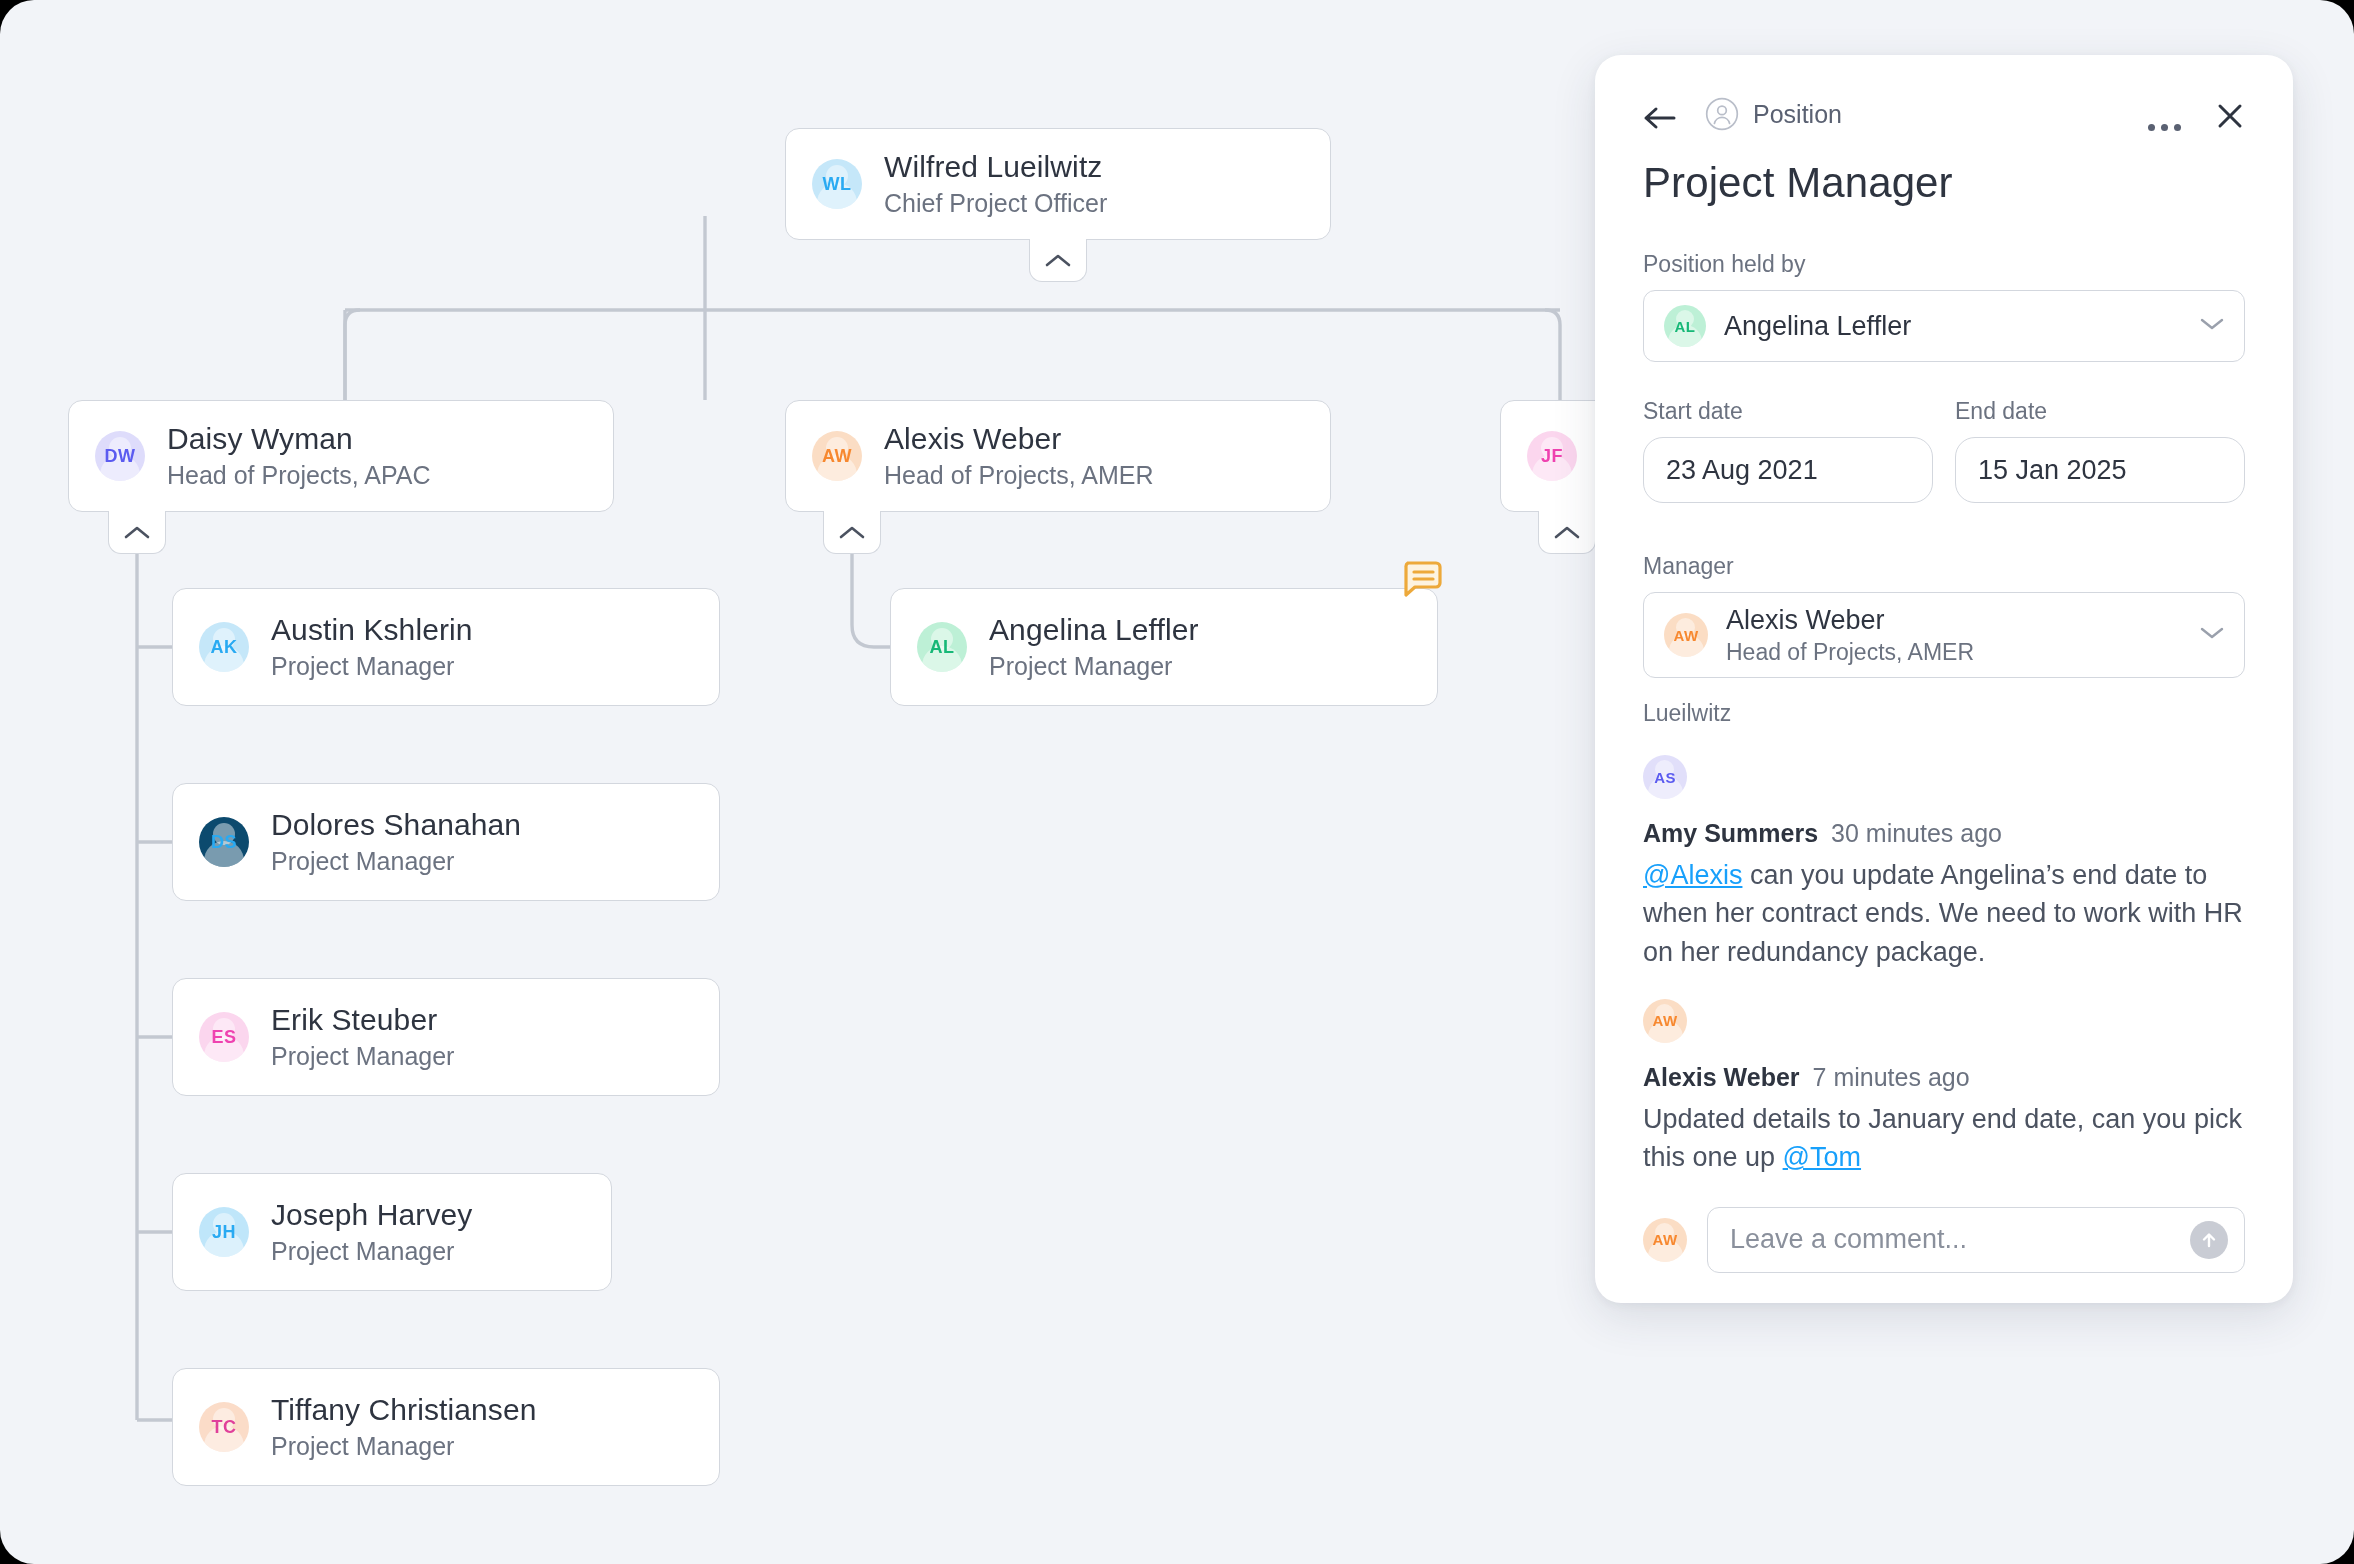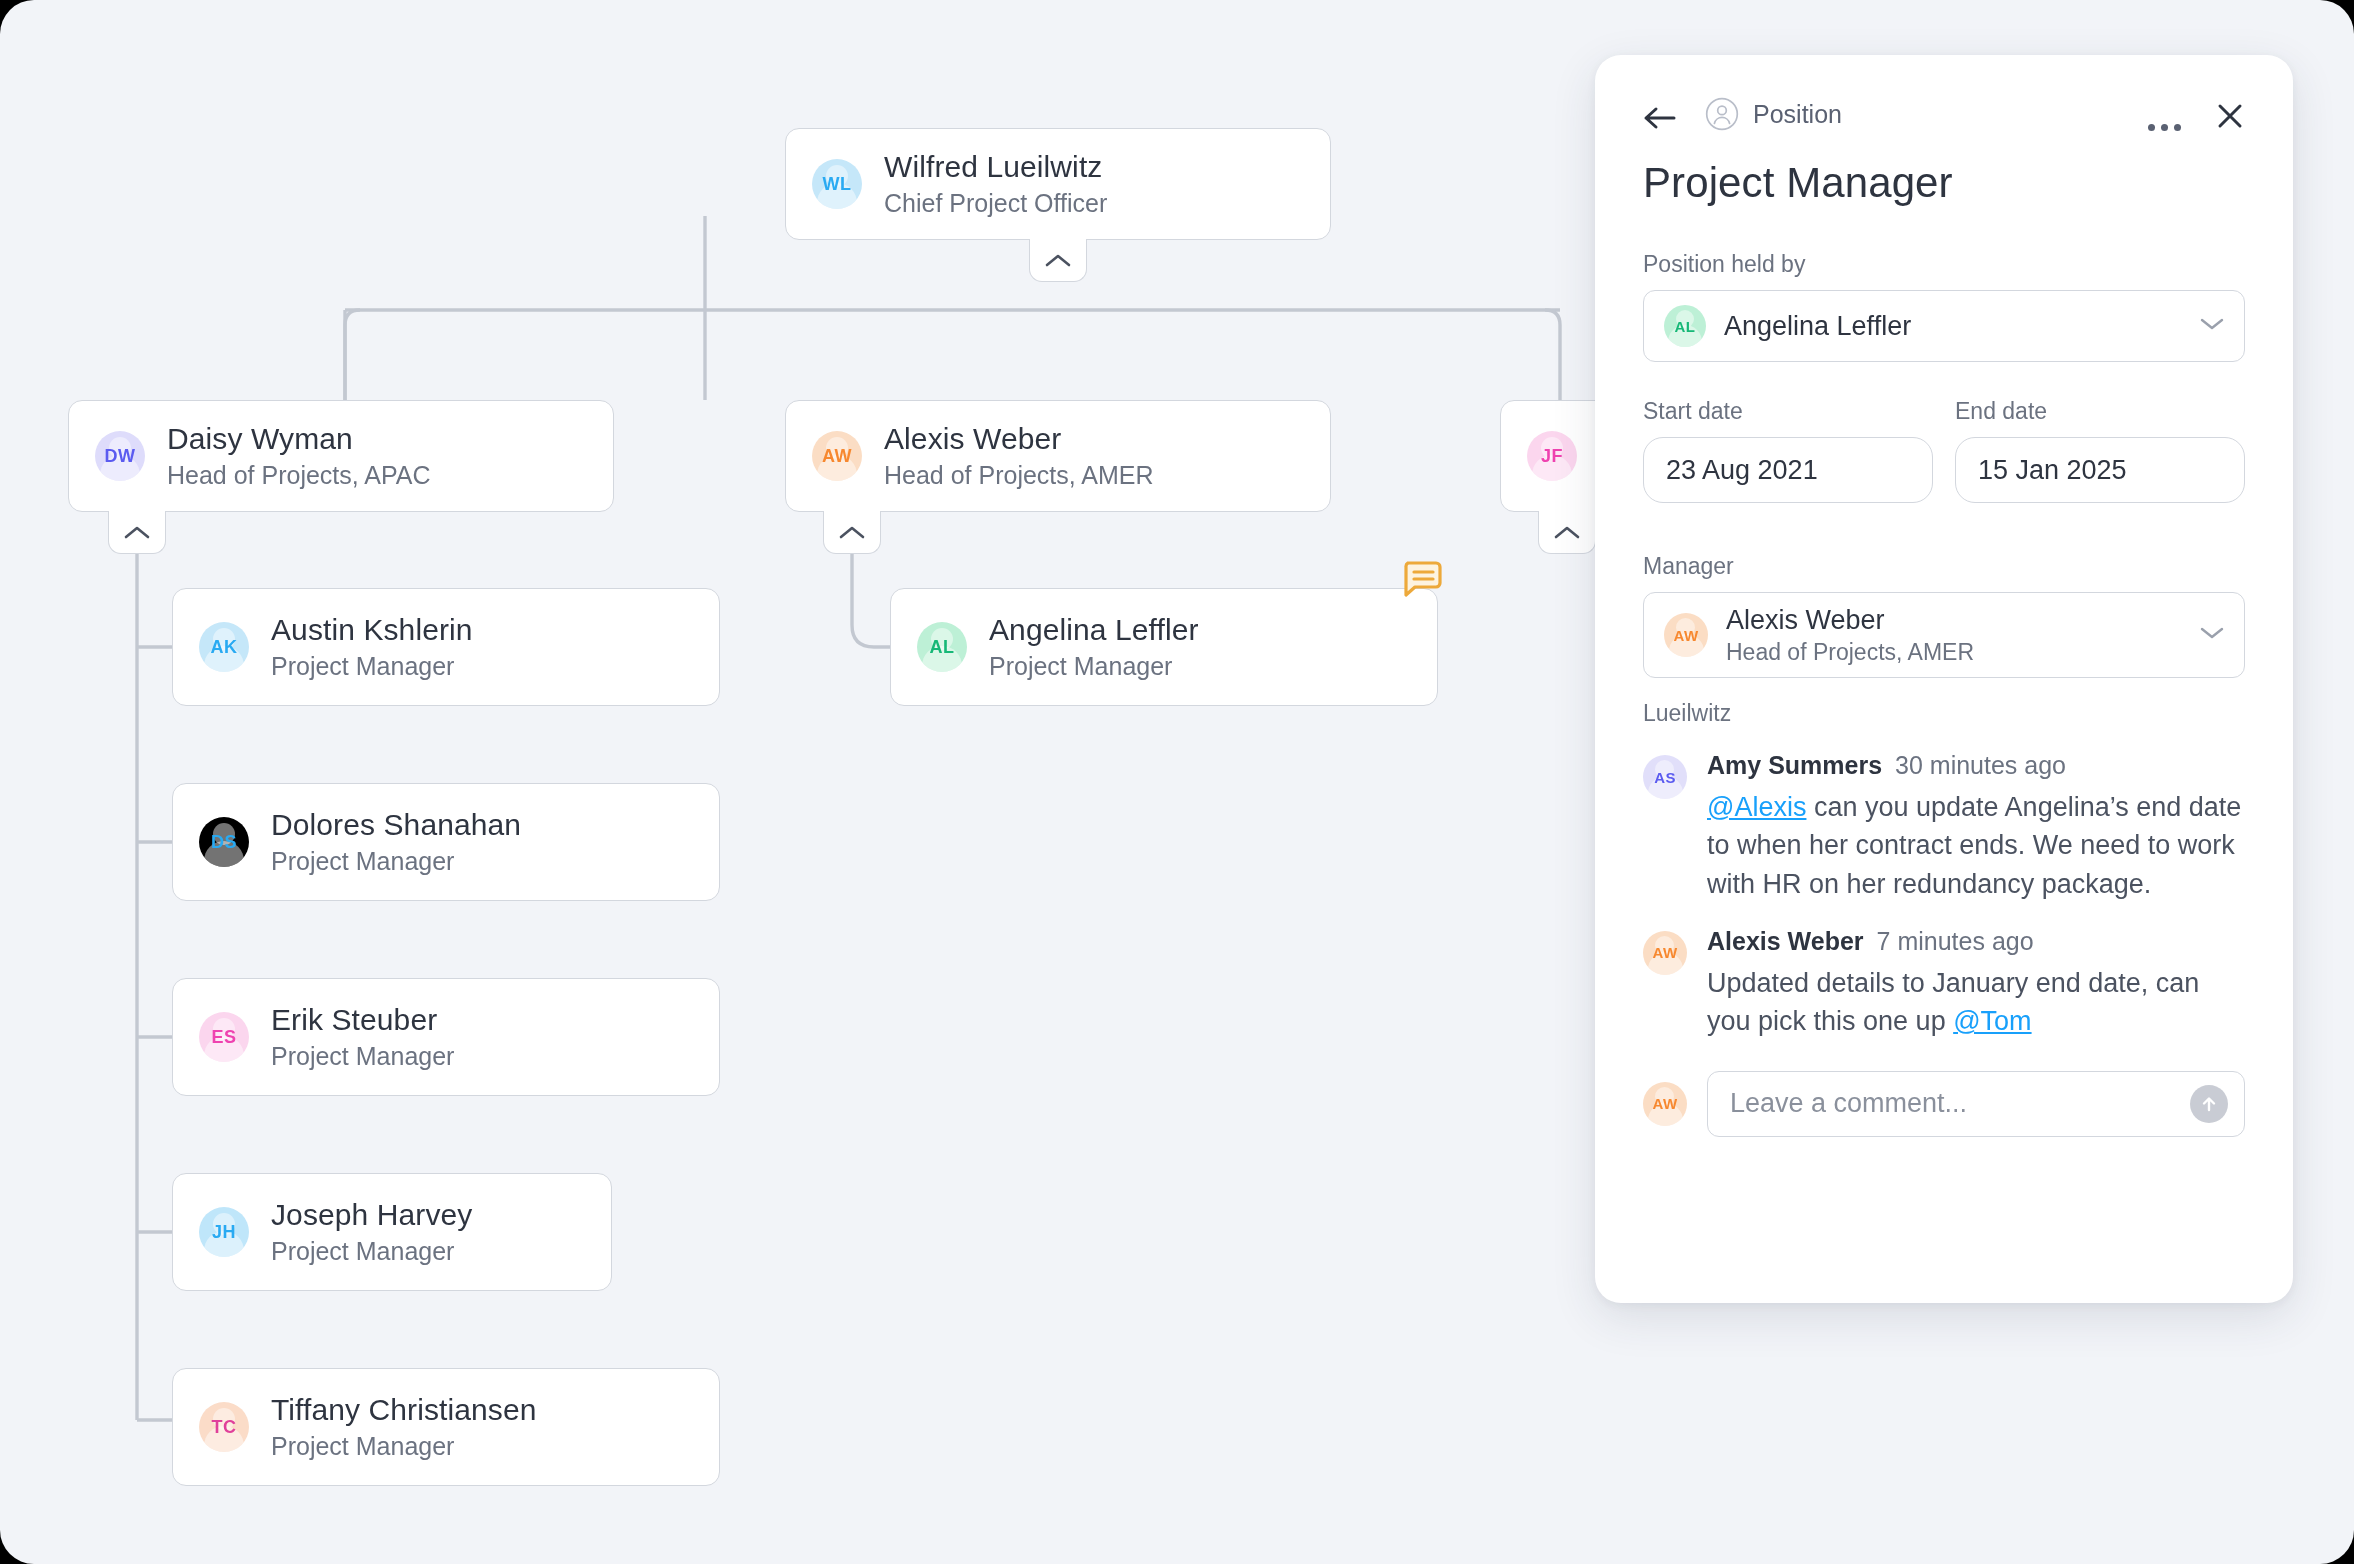--- a/index.html
+++ b/index.html
@@ -108,21 +108,21 @@
   .sel .sv2 { font-size: 23px; color: #6b7280; margin-top: 3px; }
 
   .dates { display: flex; gap: 22px; }
   .dates > div { flex: 1; }
   .dtbox {
     border: 1.5px solid #d3d7de; border-radius: 20px; height: 66px;
     display: flex; align-items: center; padding: 0 22px;
     font-size: 27px; color: #2e3440;
   }
 
-  .cmt { display: flex; gap: 20px; margin-top: 24px; }
+  .cmt { display: flex; gap: 20px; margin-top: 24px; flex-direction: column; }
   .cmt .av { margin-top: 4px; }
   .cmt .body { flex: 1; }
   .cmt .meta { display: flex; align-items: baseline; gap: 13px; }
   .cmt .who { font-size: 25px; font-weight: 700; color: #2e3440; }
   .cmt .when { font-size: 25px; color: #6b7280; }
   .cmt .txt { font-size: 27px; color: #4b5260; line-height: 1.42; margin-top: 8px; }
   .cmt .txt a { color: #18a0fb; text-decoration: underline; }
 
   .cinput-row { display: flex; gap: 20px; align-items: center; margin-top: 30px; }
   .cinput {
@@ -245,21 +245,21 @@
         <span class="sil-b"></span>
         <span class="ini" style="color:#29aaf2">AK</span>
       </div>
       <div class="texts">
         <div class="nm">Austin Kshlerin</div>
         <div class="rl">Project Manager</div>
       </div>
     </div>
 
     <div class="node" style="left:172px; top:783px; width:548px; height:118px;">
-      <div class="avatar" style="background:#000000">
+      <div class="avatar" style="background:#0c4a6e">
         <span class="sil-h"></span>
         <span class="sil-b"></span>
         <span class="ini" style="color:#29aaf2">DS</span>
       </div>
       <div class="texts">
         <div class="nm">Dolores Shanahan</div>
         <div class="rl">Project Manager</div>
       </div>
     </div>
 

